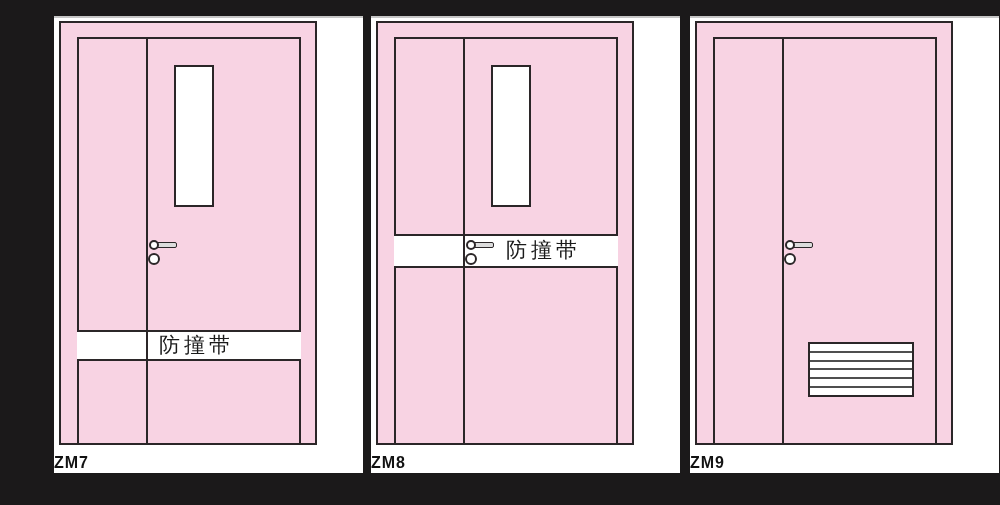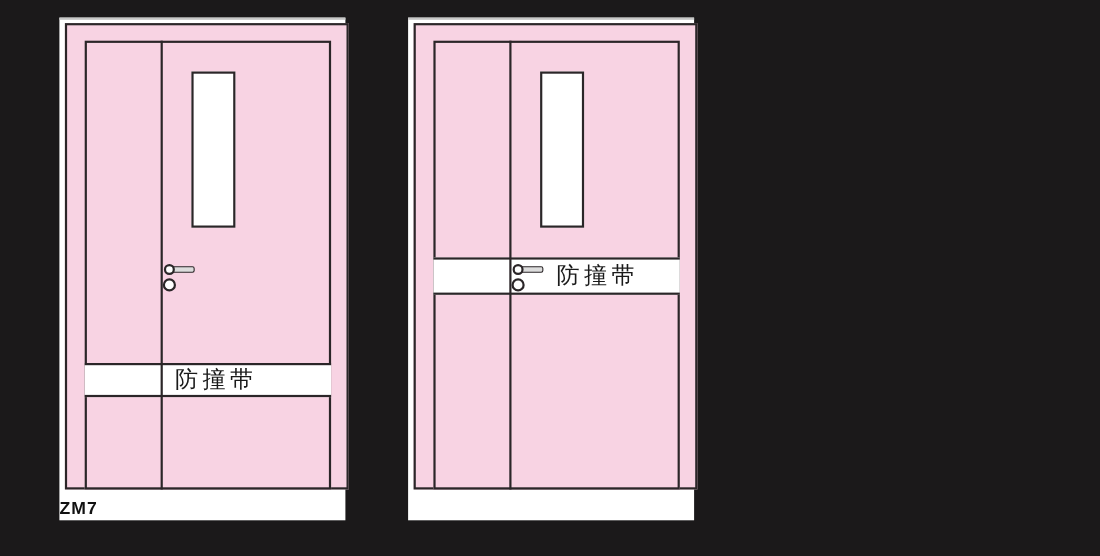--- a/index.html
+++ b/index.html
@@ -1,21 +1,21 @@
 <!DOCTYPE html>
 <html><head>
 <meta charset="utf-8">
 <style>
   html,body{margin:0;padding:0;background:#1b191a;}
   #canvas{
     position:relative;width:1000px;height:505px;background:#1b191a;overflow:hidden;
     font-family:"Liberation Sans",sans-serif;
   }
   .door{
-    position:absolute;top:16px;width:260px;height:457px;
+    position:absolute;top:16px;width:309px;height:457px;
     background:#ffffff;border-top:2px solid #c6c6c6;box-sizing:border-box;
   }
   .door.d1{left:54px;}
   .door.d2{left:371px;}
   .door.d3{left:690px;}
   .frame{
     position:absolute;left:5px;top:3px;width:258px;height:424px;
     background:#f8d3e3;border:2px solid #2b2628;box-sizing:border-box;
   }
   .leaves{
@@ -94,16 +94,36 @@
     <div class="band">
       <span class="band-text">防撞带</span>
     </div>
     <div class="meeting"></div>
     <div class="window"></div>
     <div class="handle">
       <div class="h-bar"></div>
       <div class="h-ring"></div>
       <div class="h-knob"></div>
     </div>
+    <div class="code-label">ZM8</div>
   </div>
 
+  <div class="door d3">
+    <div class="frame"></div>
+    <div class="leaves"></div>
+    <div class="meeting"></div>
+    <div class="louver">
+      <div class="slat"></div>
+      <div class="slat"></div>
+      <div class="slat"></div>
+      <div class="slat"></div>
+      <div class="slat"></div>
+      <div class="slat"></div>
+    </div>
+    <div class="handle">
+      <div class="h-bar"></div>
+      <div class="h-ring"></div>
+      <div class="h-knob"></div>
+    </div>
+    <div class="code-label">ZM9</div>
+  </div>
 
 </div>
 
 </body></html>

